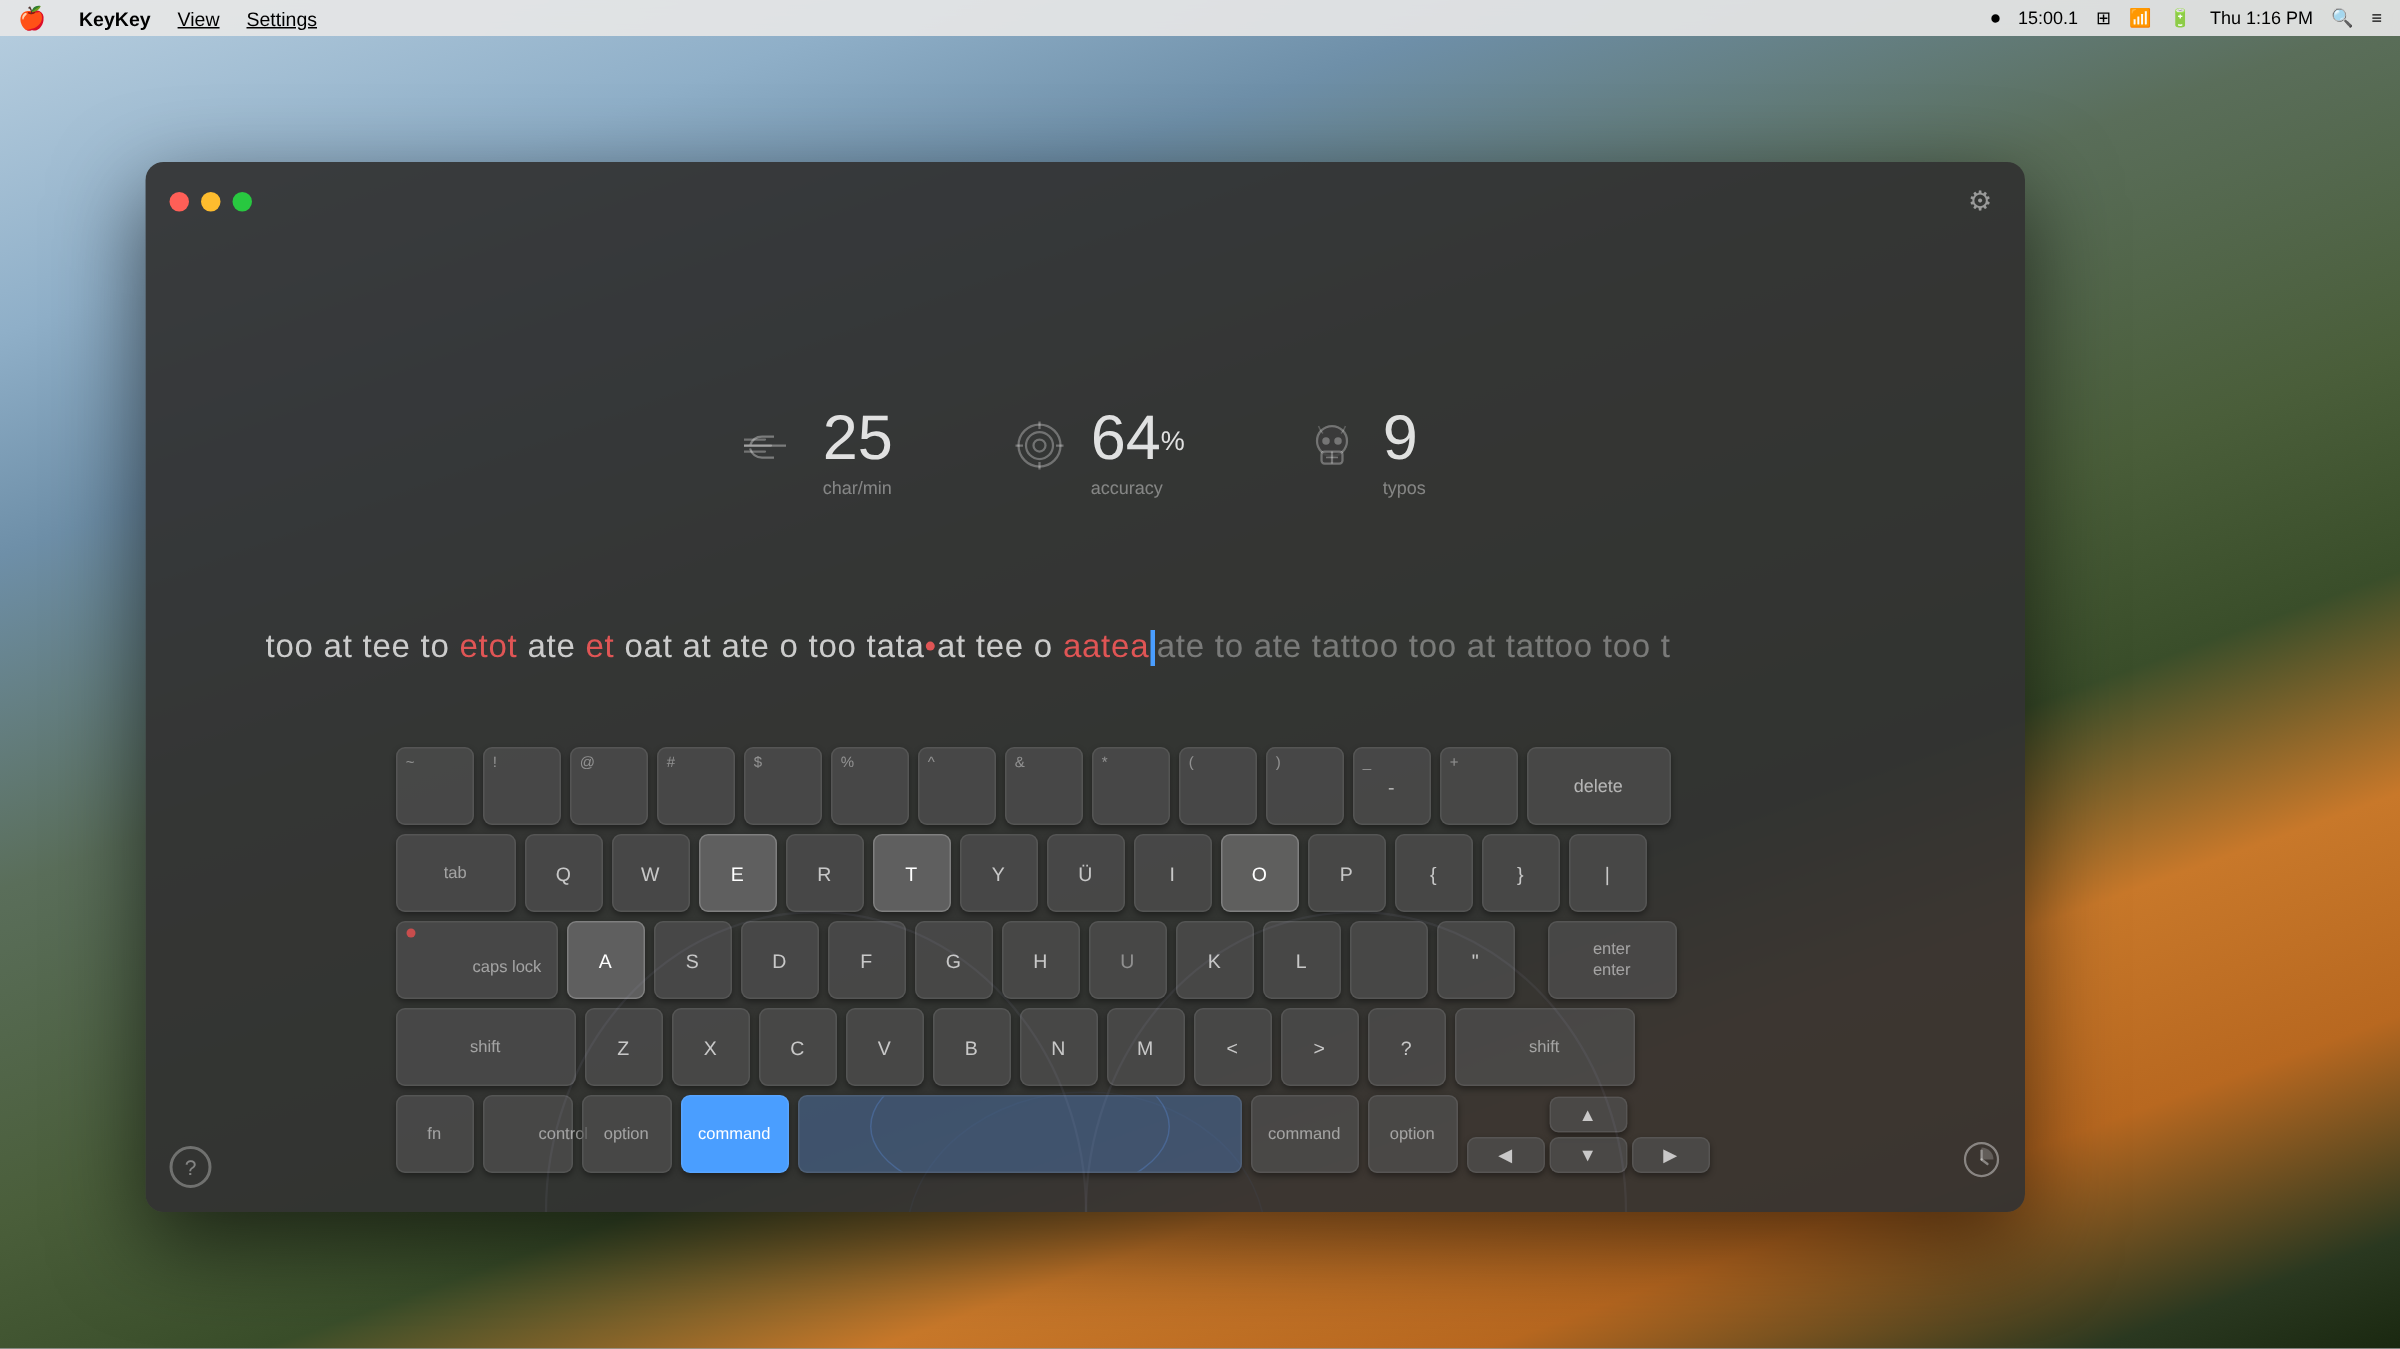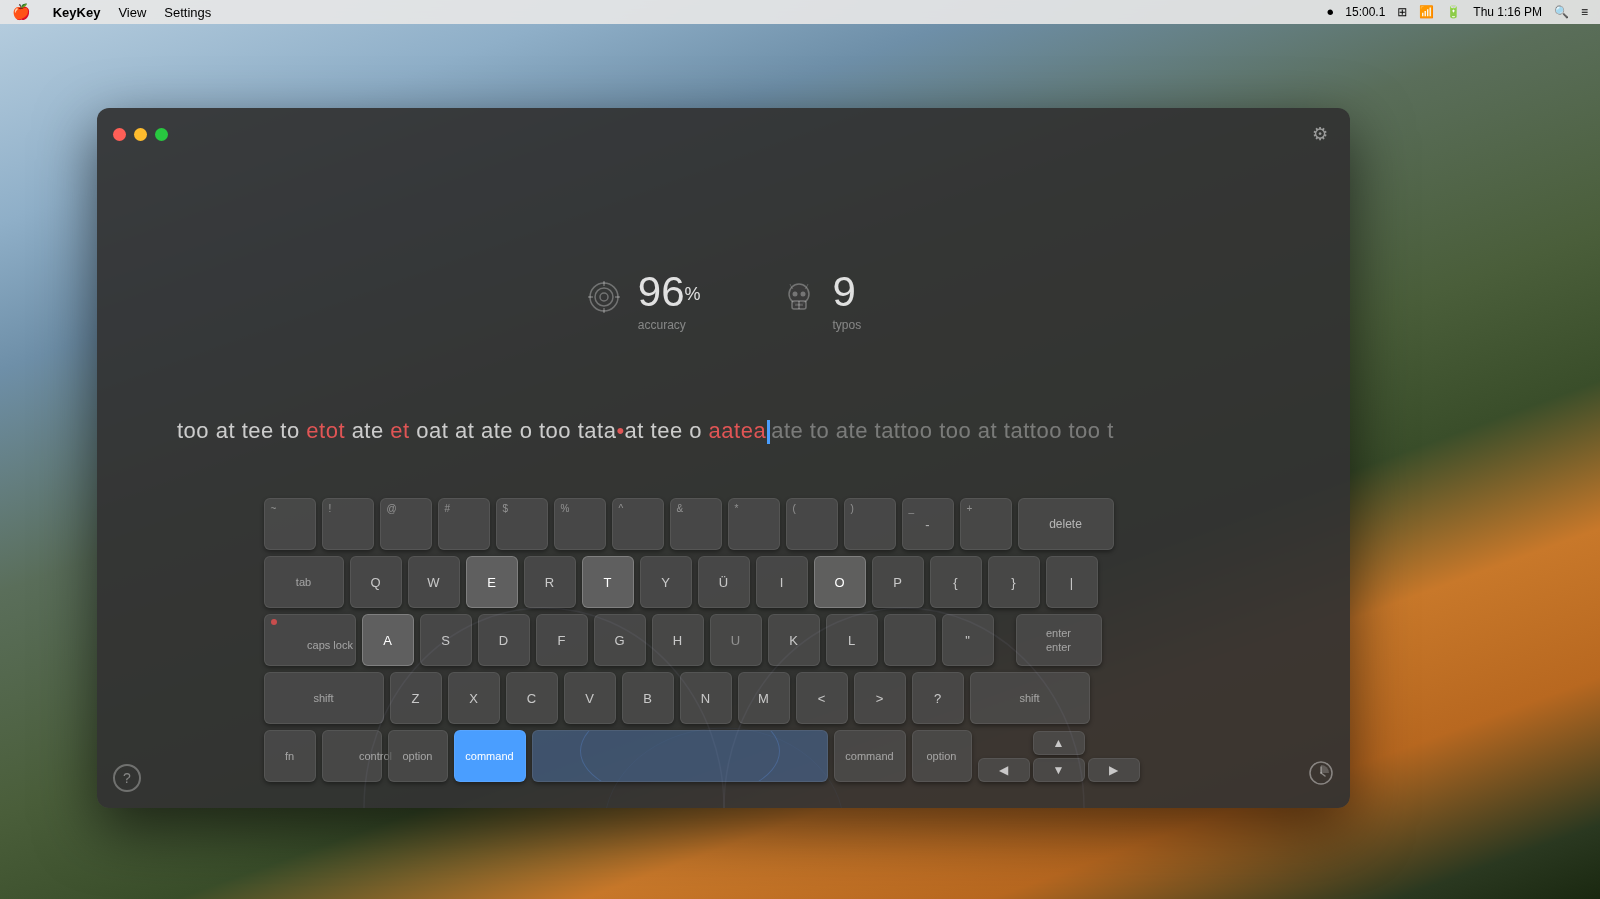--- a/index.html
+++ b/index.html
@@ -49,20 +49,21 @@
     }
     .menubar-right {
       margin-left: auto;
       display: flex;
       align-items: center;
       gap: 12px;
       font-size: 12px;
     }
     .menubar-item {
       cursor: default;
+      text-decoration: underline;
     }
 
     
     .app-window {
       position: absolute;
       top: 108px;
       left: 97px;
       width: 1253px;
       height: 700px;
       background: rgba(50, 50, 50, 0.93);
@@ -239,21 +240,21 @@
       border: 1px solid rgba(255,255,255,0.2);
     }
     .key-active-a {
       background: rgba(100,100,100,0.9);
       border: 1px solid rgba(255,255,255,0.2);
     }
 
     
     .key-delete { width: 96px; font-size: 12px; }
     .key-tab { width: 80px; font-size: 11px; }
-    .key-caps { width: 92px; font-size: 11px; padding-left: 41px; }
+    .key-caps { width: 108px; font-size: 11px; padding-left: 41px; }
     .key-enter { width: 86px; font-size: 11px; margin-left: 16px; }
     .key-shift-l { width: 120px; font-size: 11px; }
     .key-shift-r { width: 120px; font-size: 11px; }
     .key-fn { width: 52px; font-size: 11px; }
     .key-control { width: 60px; font-size: 11px; padding-left: 48px; }
     .key-option { width: 60px; font-size: 11px; }
     .key-command { width: 72px; font-size: 11px; }
     .key-space { width: 296px; }
 
     
@@ -310,36 +311,54 @@
     <div class="traffic-lights">
       <div class="traffic-light tl-red"></div>
       <div class="traffic-light tl-yellow"></div>
       <div class="traffic-light tl-green"></div>
     </div>
     <div class="gear-btn">⚙</div>
   </div>
 
   <div class="stats-area">
 
+    <div class="stat-item">
+      <div class="stat-icon">
+        <svg width="36" height="28" viewBox="0 0 36 28" fill="none">
+          <path d="M4 14 Q6 8 12 8 M4 16 Q6 22 12 22 M0 14 L8 14" stroke="rgba(255,255,255,0.35)" stroke-width="1.5" fill="none"></path>
+          <path d="M12 8 L20 8 M12 22 L20 22 M8 14 L28 14" stroke="rgba(255,255,255,0.35)" stroke-width="1.5" fill="none"></path>
+
+          <line x1="0" y1="10" x2="14" y2="10" stroke="rgba(255,255,255,0.3)" stroke-width="1.5" stroke-linecap="round"></line>
+          <line x1="0" y1="14" x2="18" y2="14" stroke="rgba(255,255,255,0.3)" stroke-width="1.5" stroke-linecap="round"></line>
+          <line x1="0" y1="18" x2="14" y2="18" stroke="rgba(255,255,255,0.3)" stroke-width="1.5" stroke-linecap="round"></line>
+        </svg>
+      </div>
+      <div class="stat-value-group">
+        <div>
+          <span style="font-size:42px;font-weight:200;color:rgba(255,255,255,0.85)">25</span>
+        </div>
+        <div class="stat-label">char/min</div>
+      </div>
+    </div>
 
     <div class="stat-item">
       <div class="stat-icon">
         <svg width="36" height="36" viewBox="0 0 36 36" fill="none">
           <circle cx="18" cy="18" r="14" stroke="rgba(255,255,255,0.3)" stroke-width="1.5" fill="none"></circle>
           <circle cx="18" cy="18" r="9" stroke="rgba(255,255,255,0.3)" stroke-width="1.5" fill="none"></circle>
           <circle cx="18" cy="18" r="4" stroke="rgba(255,255,255,0.3)" stroke-width="1.5" fill="none"></circle>
           <line x1="18" y1="2" x2="18" y2="7" stroke="rgba(255,255,255,0.3)" stroke-width="1.5"></line>
           <line x1="18" y1="29" x2="18" y2="34" stroke="rgba(255,255,255,0.3)" stroke-width="1.5"></line>
           <line x1="2" y1="18" x2="7" y2="18" stroke="rgba(255,255,255,0.3)" stroke-width="1.5"></line>
           <line x1="29" y1="18" x2="34" y2="18" stroke="rgba(255,255,255,0.3)" stroke-width="1.5"></line>
         </svg>
       </div>
       <div class="stat-value-group">
         <div>
-          <span style="font-size:42px;font-weight:200;color:rgba(255,255,255,0.85)">96</span><span style="font-size:18px;color:rgba(255,255,255,0.85);vertical-align:super">%</span>
+          <span style="font-size:42px;font-weight:200;color:rgba(255,255,255,0.85)">64</span><span style="font-size:18px;color:rgba(255,255,255,0.85);vertical-align:super">%</span>
         </div>
         <div class="stat-label">accuracy</div>
       </div>
     </div>
 
     <div class="stat-item">
       <div class="stat-icon">
         <svg width="36" height="36" viewBox="0 0 36 36" fill="none">
 
           <circle cx="18" cy="15" r="10" stroke="rgba(255,255,255,0.3)" stroke-width="1.5" fill="rgba(60,60,60,0.8)"></circle>

